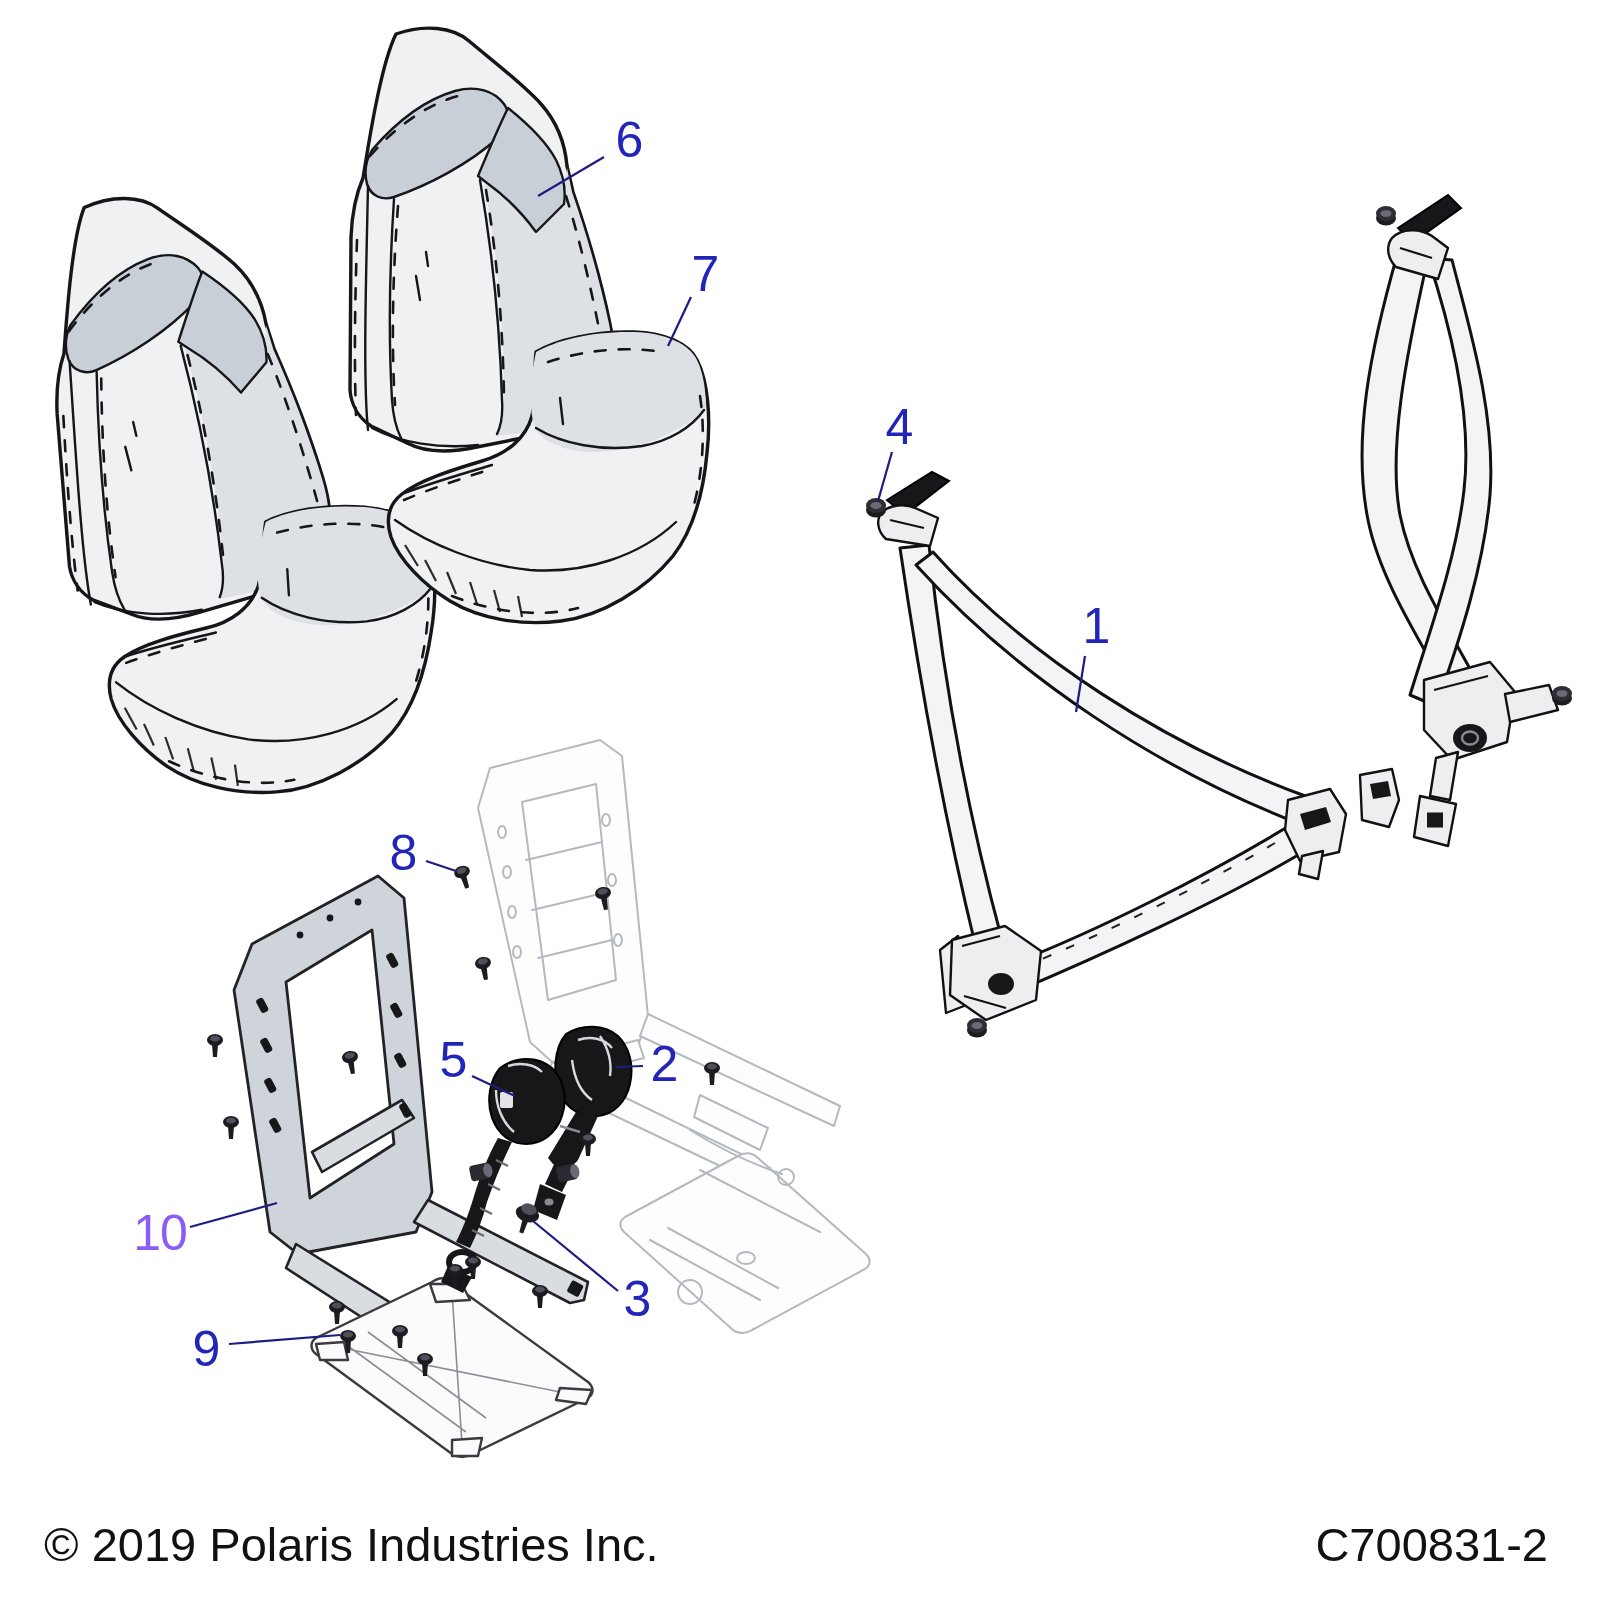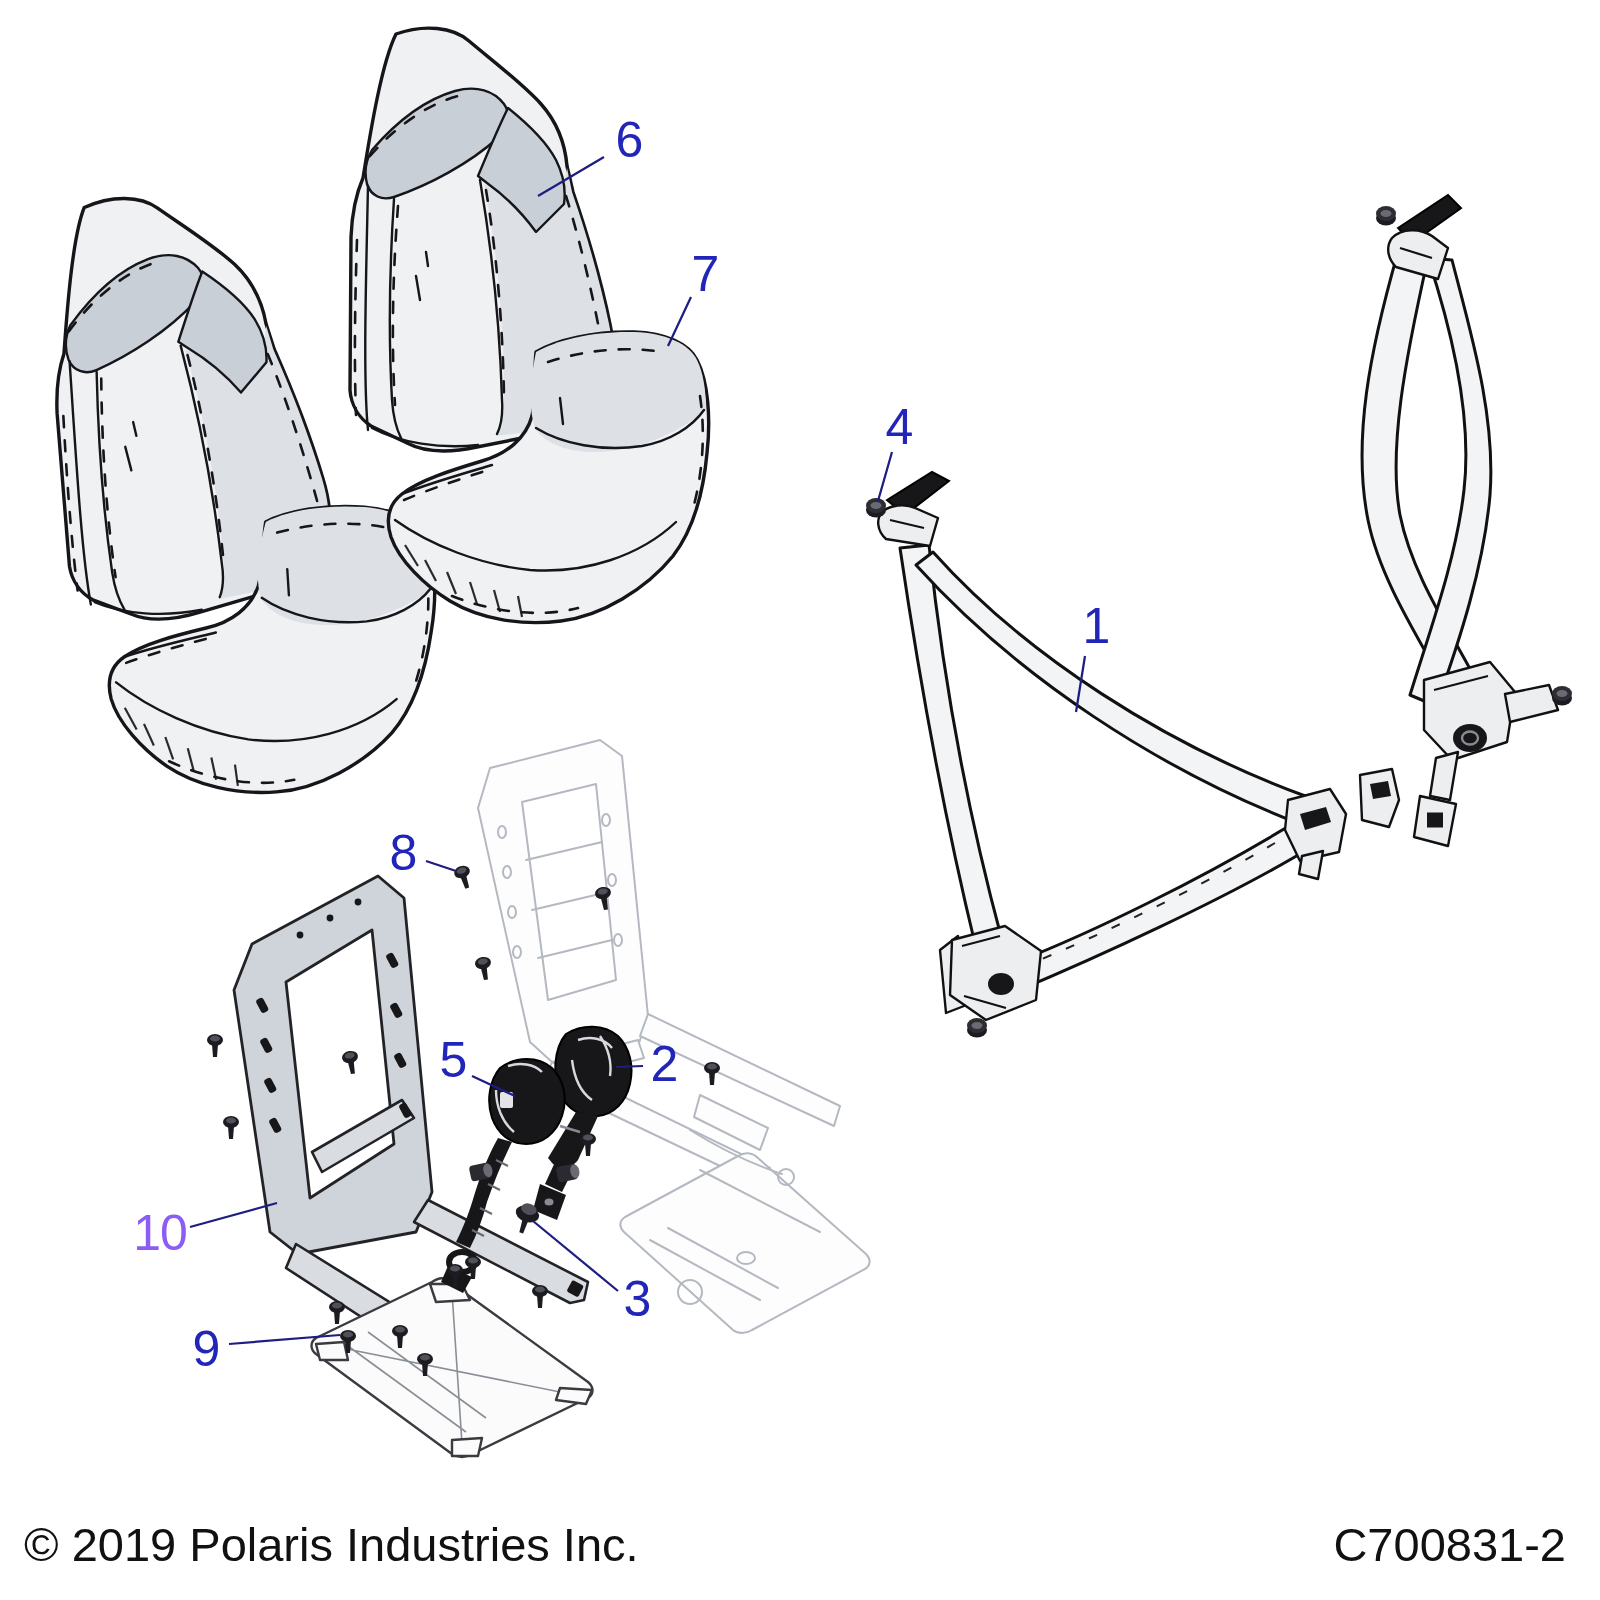--- a/index.html
+++ b/index.html
@@ -24,22 +24,22 @@
     letter-spacing:-1px;
   }
   .footer-text{
     position:absolute;
     bottom:28px;
     font-size:47px;
     color:#111111;
     font-family:"Liberation Sans", sans-serif;
     white-space:nowrap;
   }
-  #footer-copyright{left:24px;}
-  #footer-code{right:34px;}
+  #footer-copyright{left:44px;}
+  #footer-code{right:52px;}
   
   .ol{stroke:#15151a;stroke-width:3.4;stroke-linejoin:round;stroke-linecap:round;}
   .ol2{stroke:#15151a;stroke-width:2.4;stroke-linejoin:round;stroke-linecap:round;fill:none;}
   .seat{fill:#eff1f3;}
   .panelD{fill:#c9cfd6;stroke:#15151a;stroke-width:2.4;stroke-linejoin:round;}
   .panelM{fill:#dde1e6;}
   .stitch{stroke:#15151a;stroke-width:2.6;stroke-dasharray:11 13;fill:none;stroke-linecap:round;}
   .hatch{stroke:#2a2a2e;stroke-width:2.2;}
   .belt{fill:#f3f4f6;stroke:#111;stroke-width:3;stroke-linejoin:round;}
   .hw{fill:#eceef0;stroke:#111;stroke-width:2.4;stroke-linejoin:round;}

